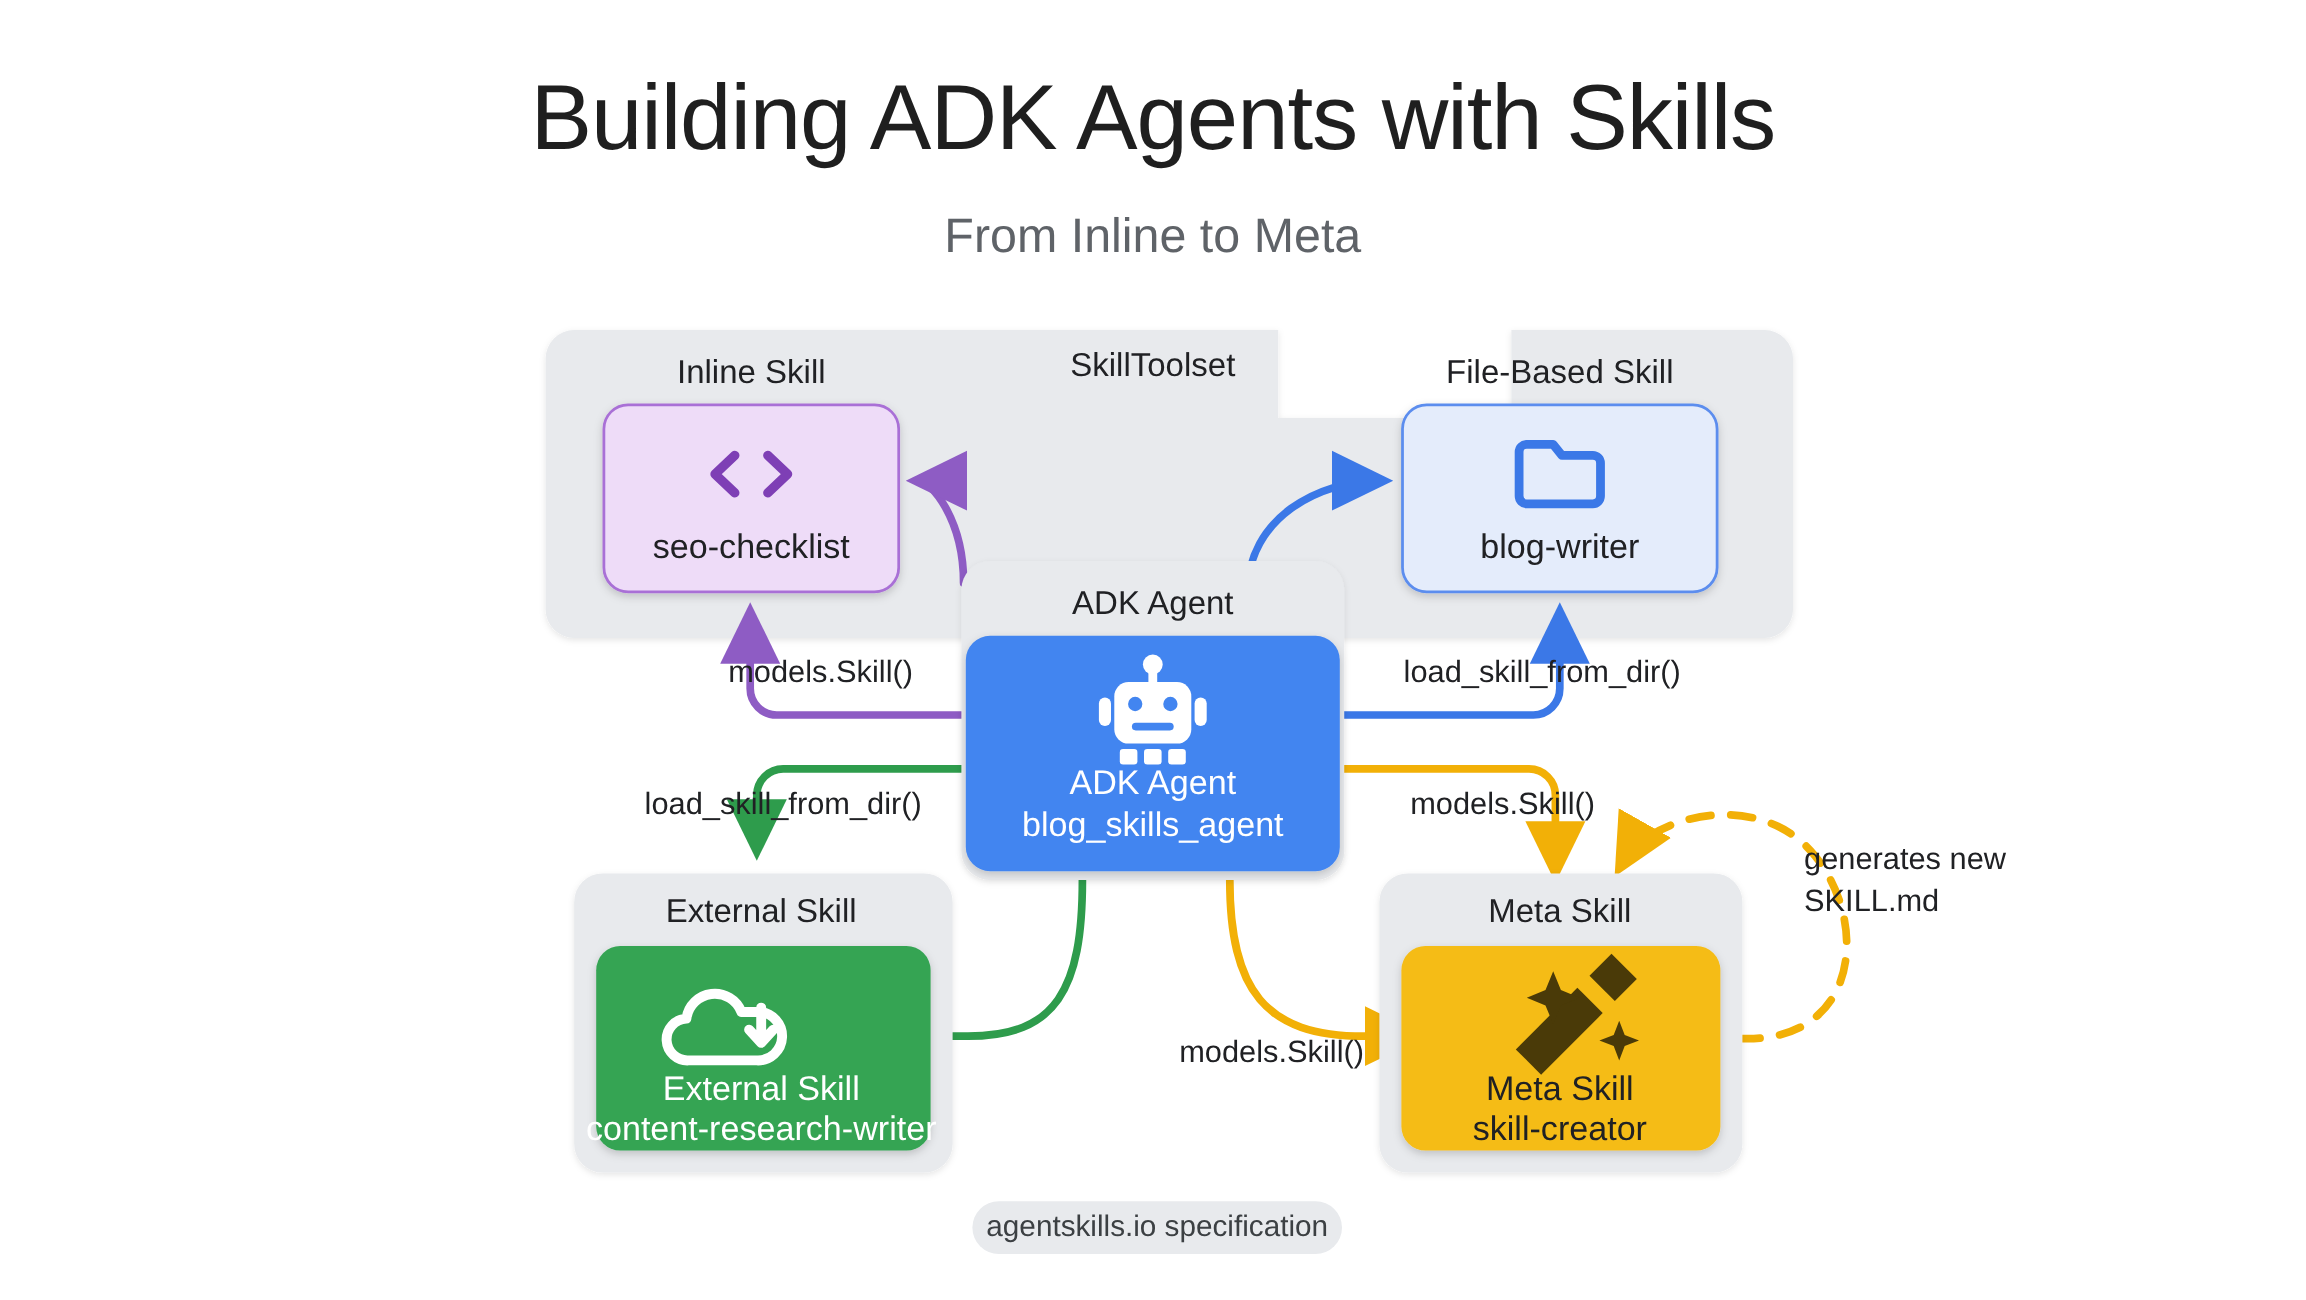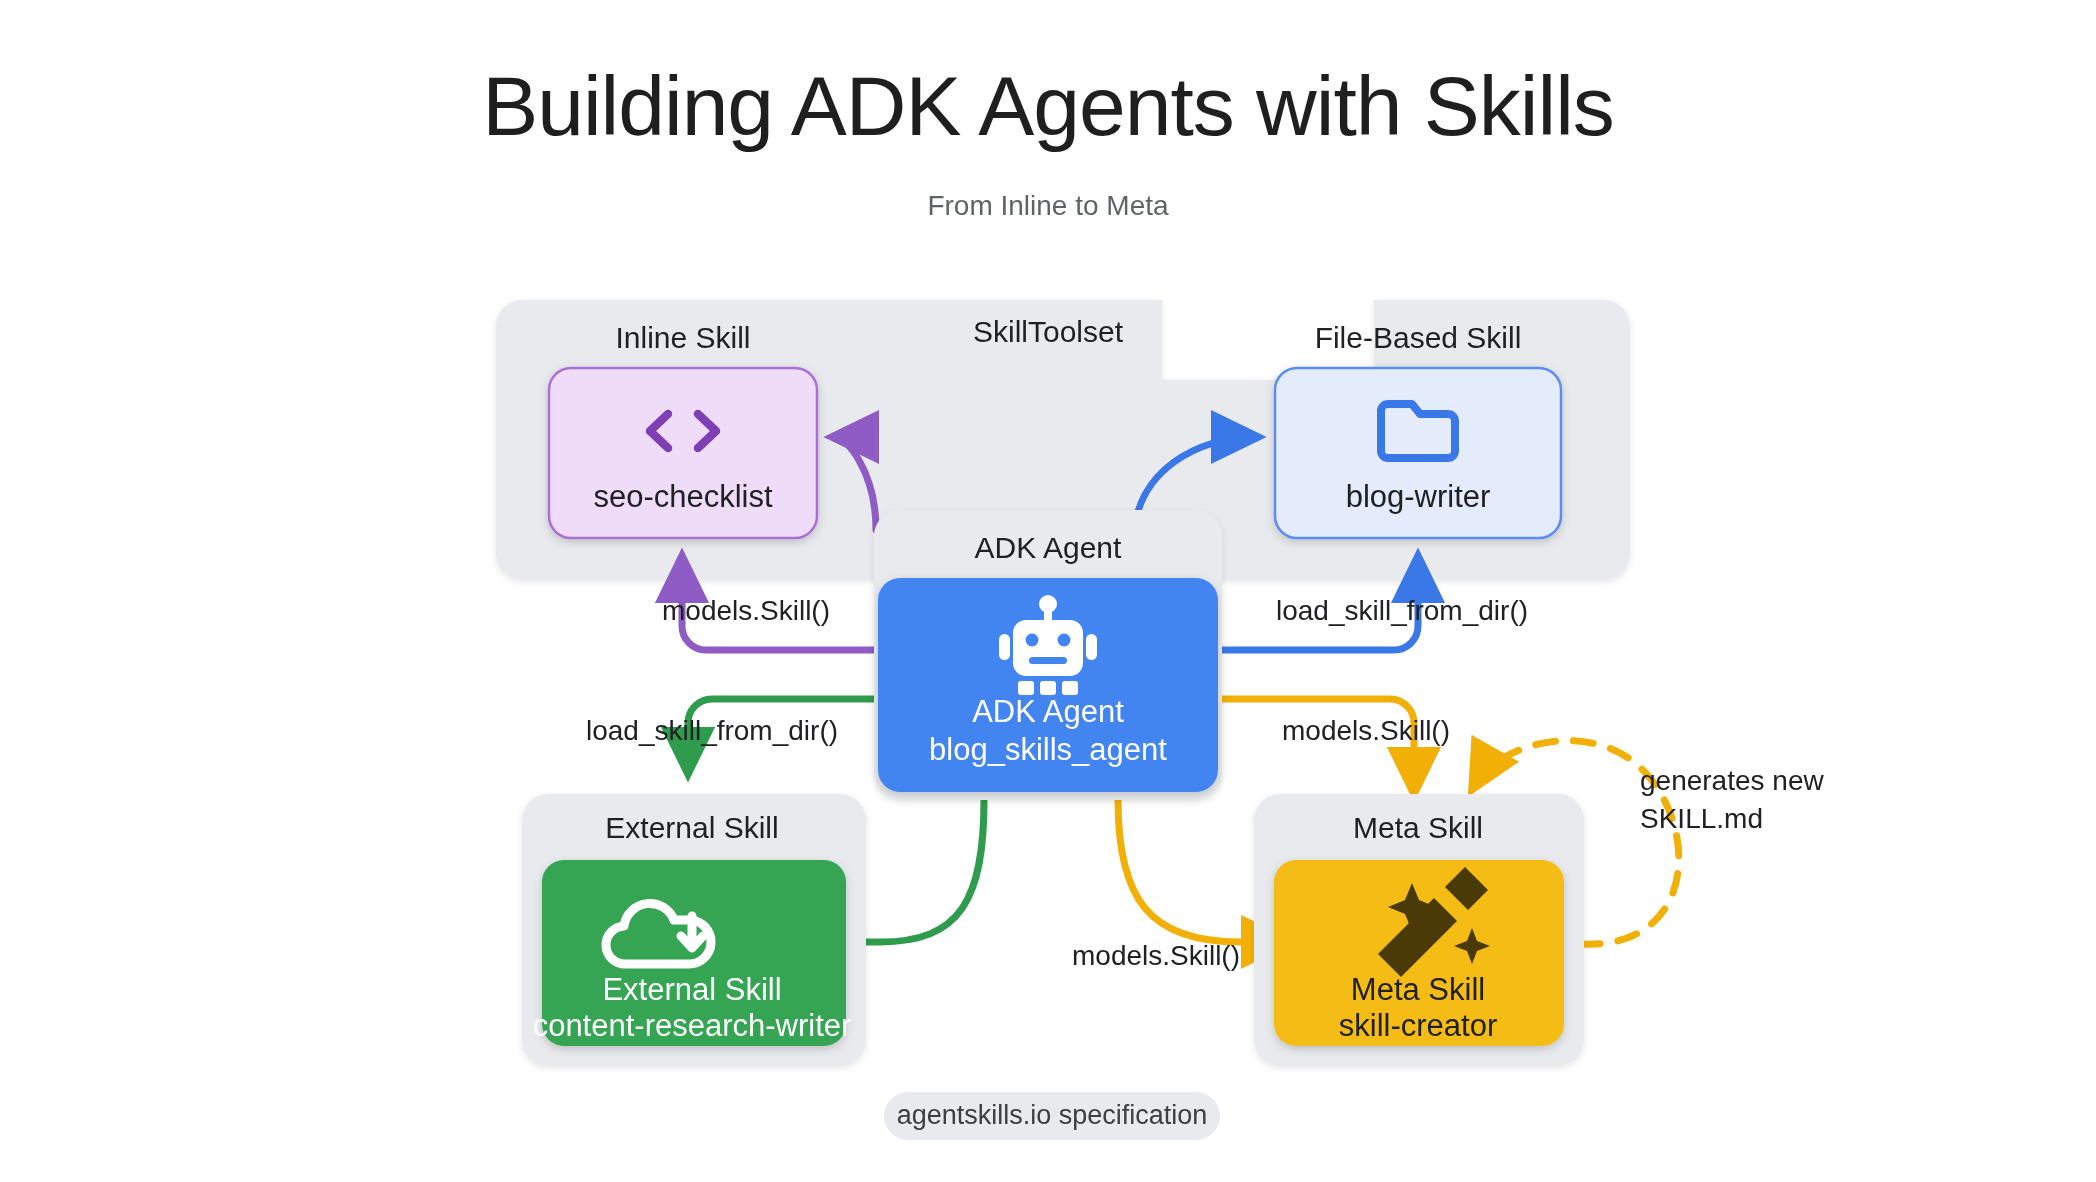--- a/index.html
+++ b/index.html
@@ -18,21 +18,21 @@
     text-align:center;
     font-size:84px;
     font-weight:400;
     color:#1f1f1f;
     letter-spacing:-1px;
     line-height:1.05;
   }
   .sub{
     position:absolute;left:0;right:0;top:190px;
     text-align:center;
-    font-size:28px;
+    font-size:44px;
     font-weight:400;
     color:#5f6368;
   }
 
   
   svg text{font-family:"Liberation Sans", sans-serif;}
   .panel-title{font-size:30px;fill:#202124;}
   .node-label{font-size:31px;fill:#202124;}
   .node-label-w{font-size:31px;fill:#ffffff;}
   .edge-label{font-size:28px;fill:#202124;}

